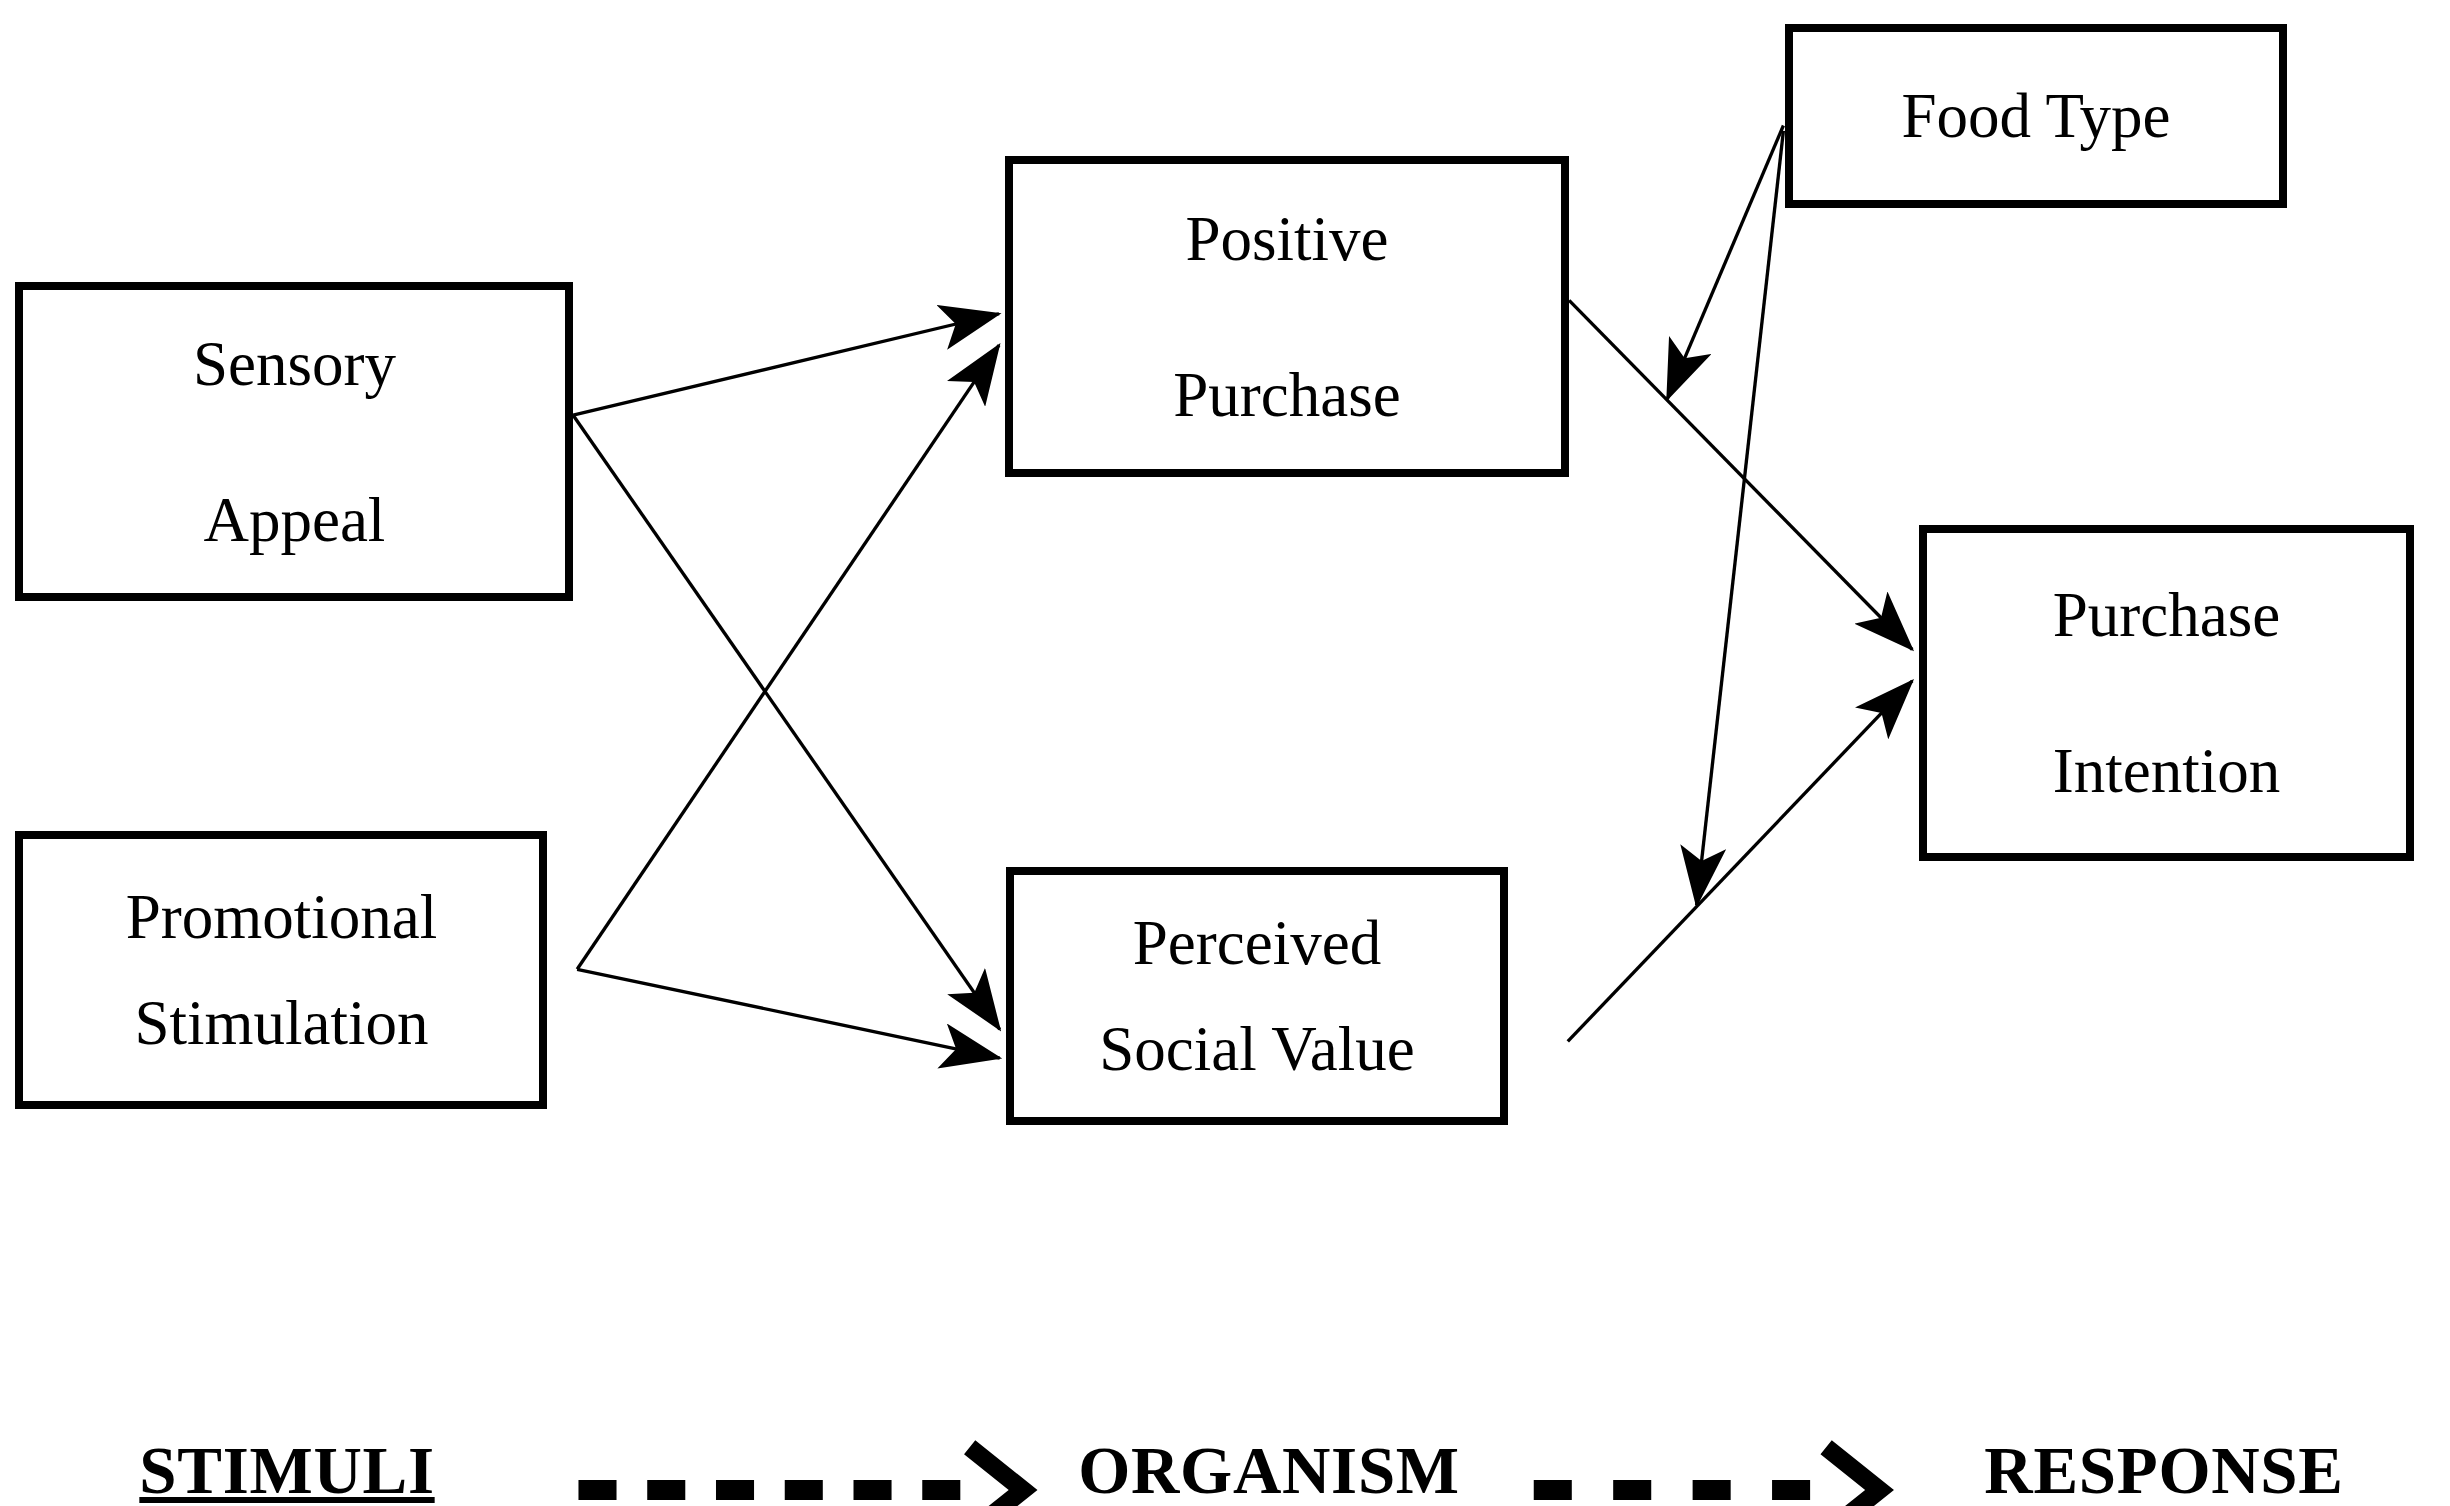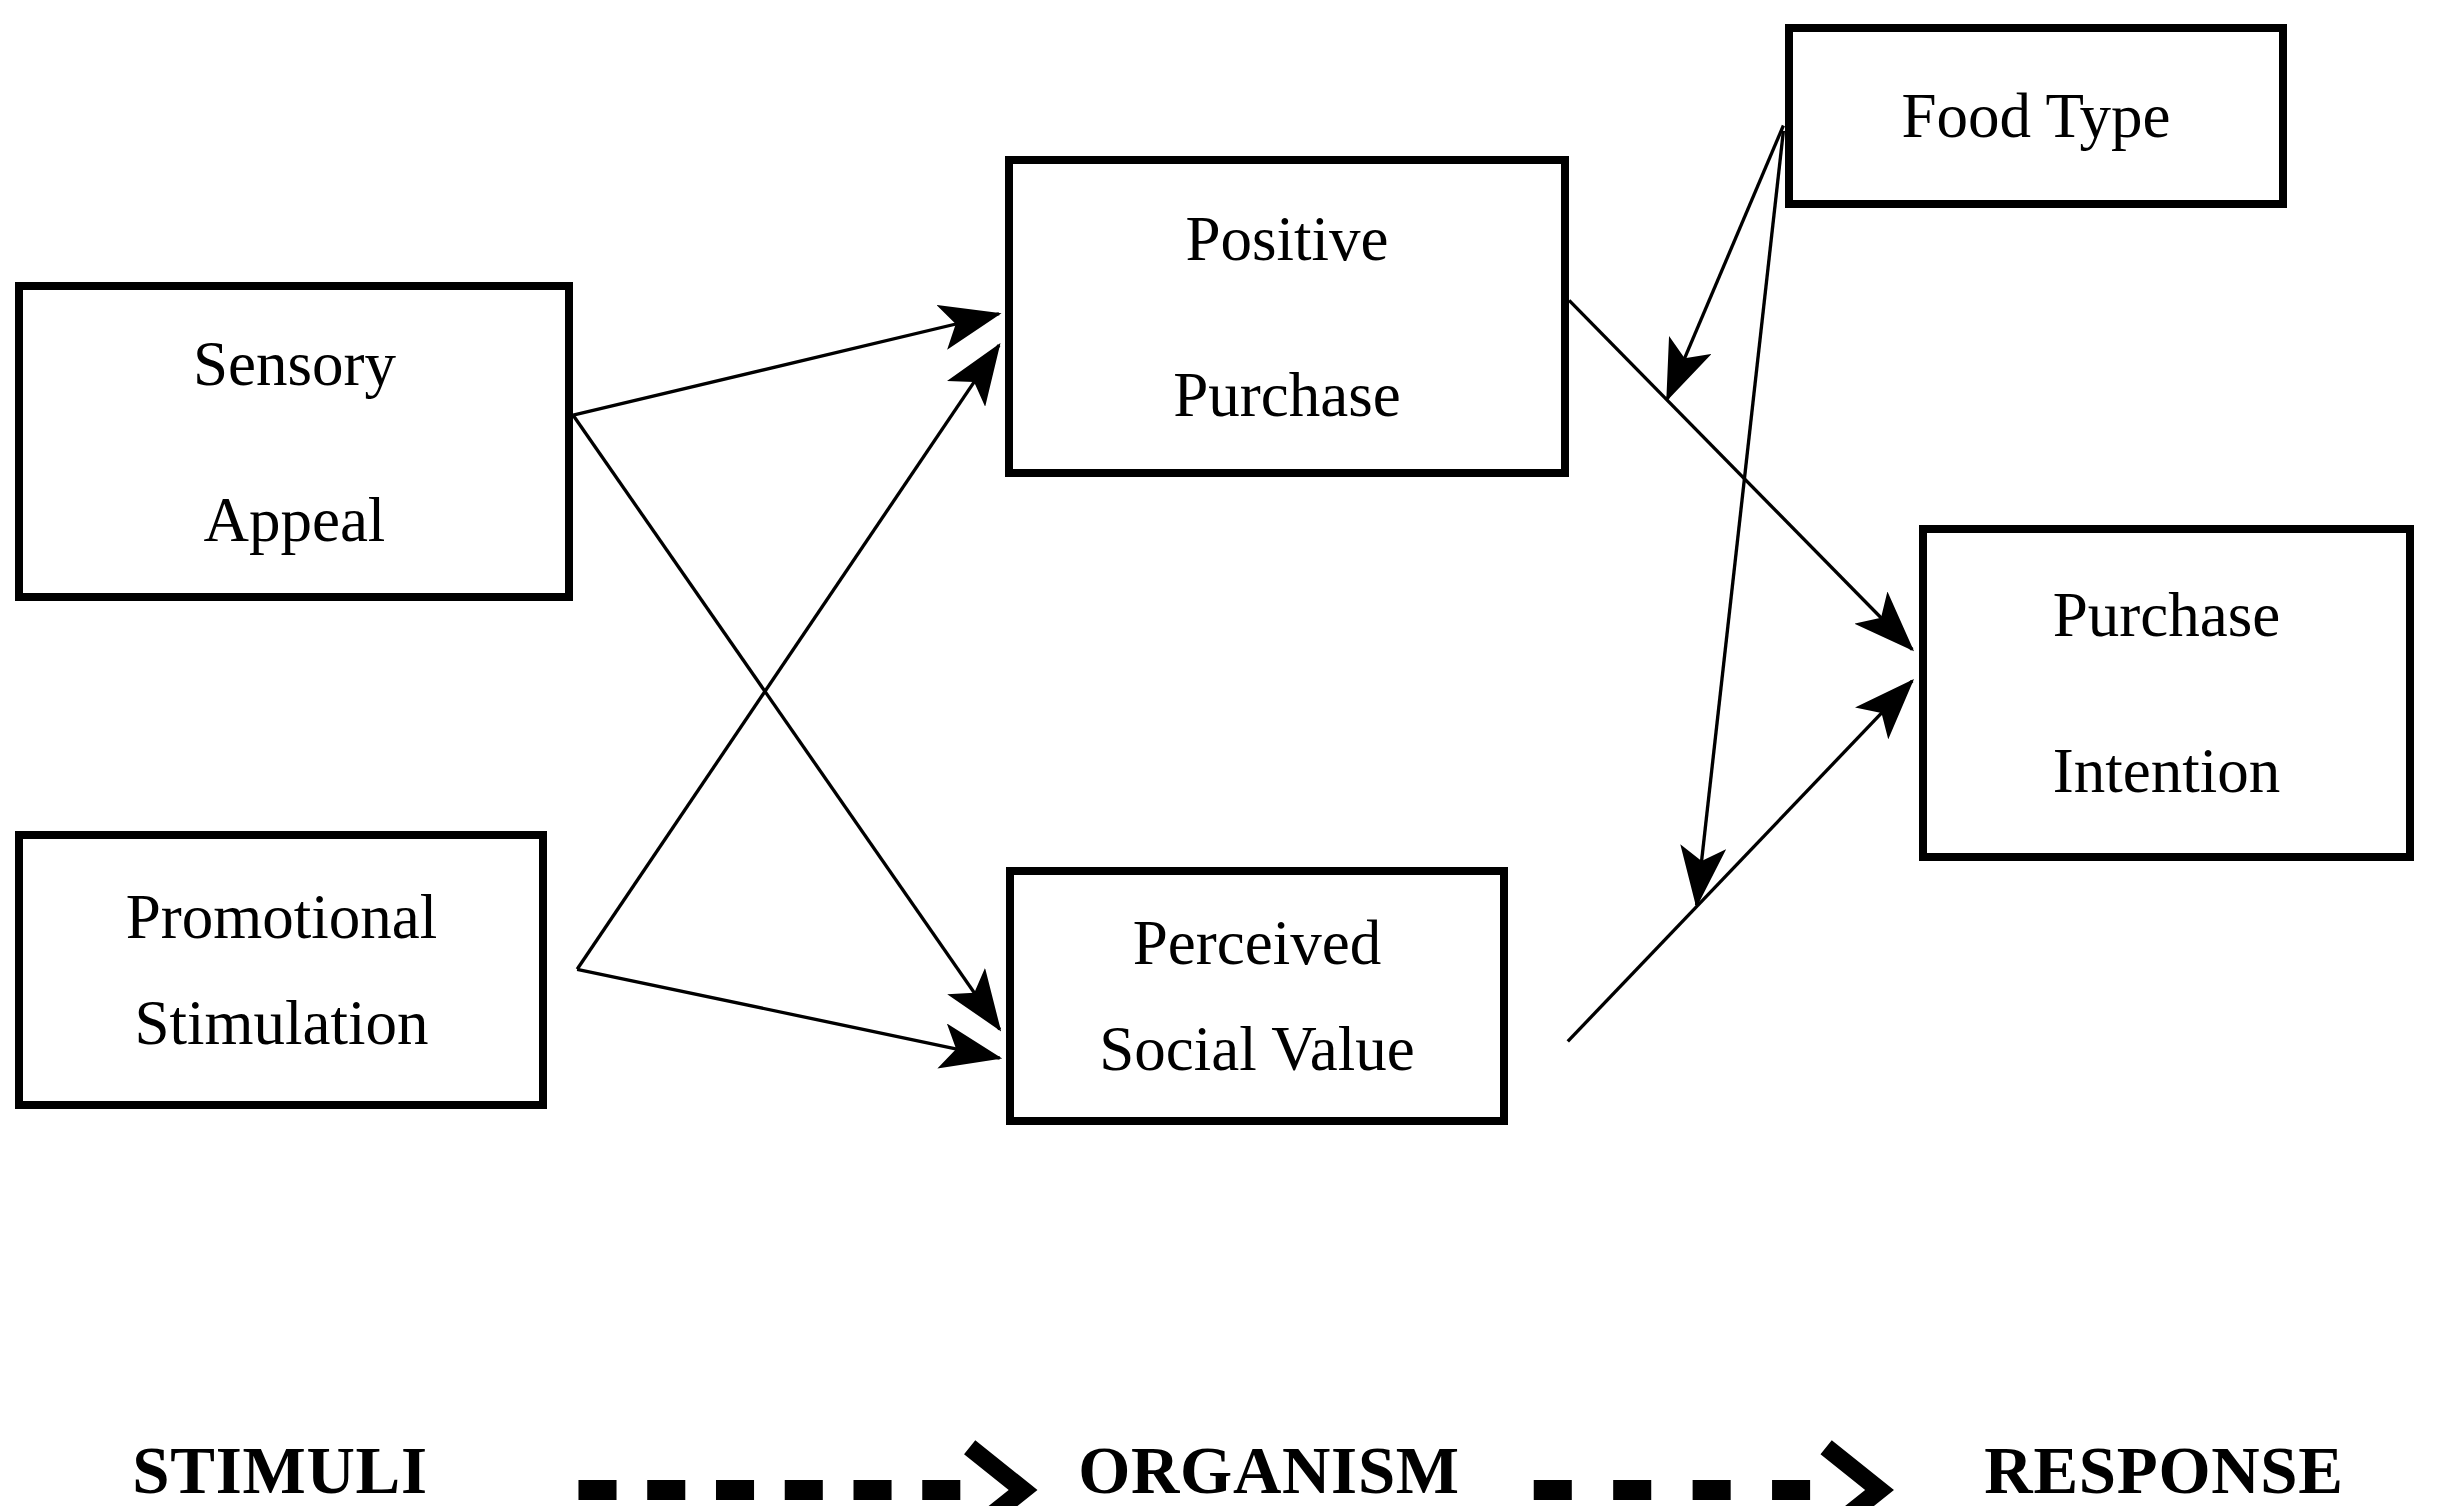--- a/index.html
+++ b/index.html
@@ -45,21 +45,21 @@
     position: absolute;
     top: 1437px;
     transform: translateX(-50%);
     font-size: 67px;
     font-weight: bold;
     line-height: 1;
     letter-spacing: 0.7px;
     white-space: nowrap;
     color: #000000;
   }
-  #label-stimuli  { left: 280px; }
+  #label-stimuli  { left: 287px; text-decoration: underline; }
   #label-organism { left: 1269px; }
   #label-response { left: 2164px; }
 </style>
 </head>
 <body>
 
 <div id="canvas">
 
   <svg id="arrow-layer" viewBox="0 0 3669 2256" xmlns="http://www.w3.org/2000/svg">
     <defs>

